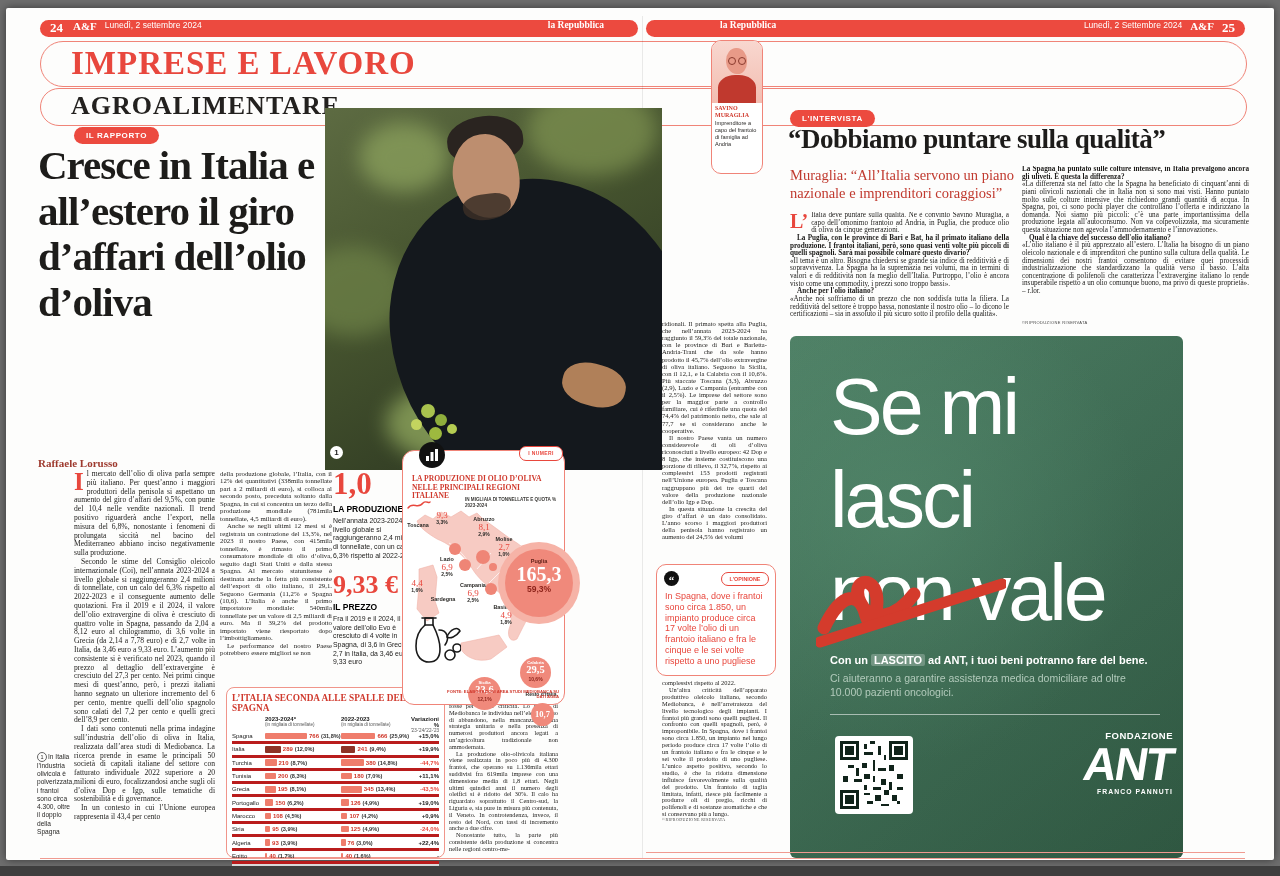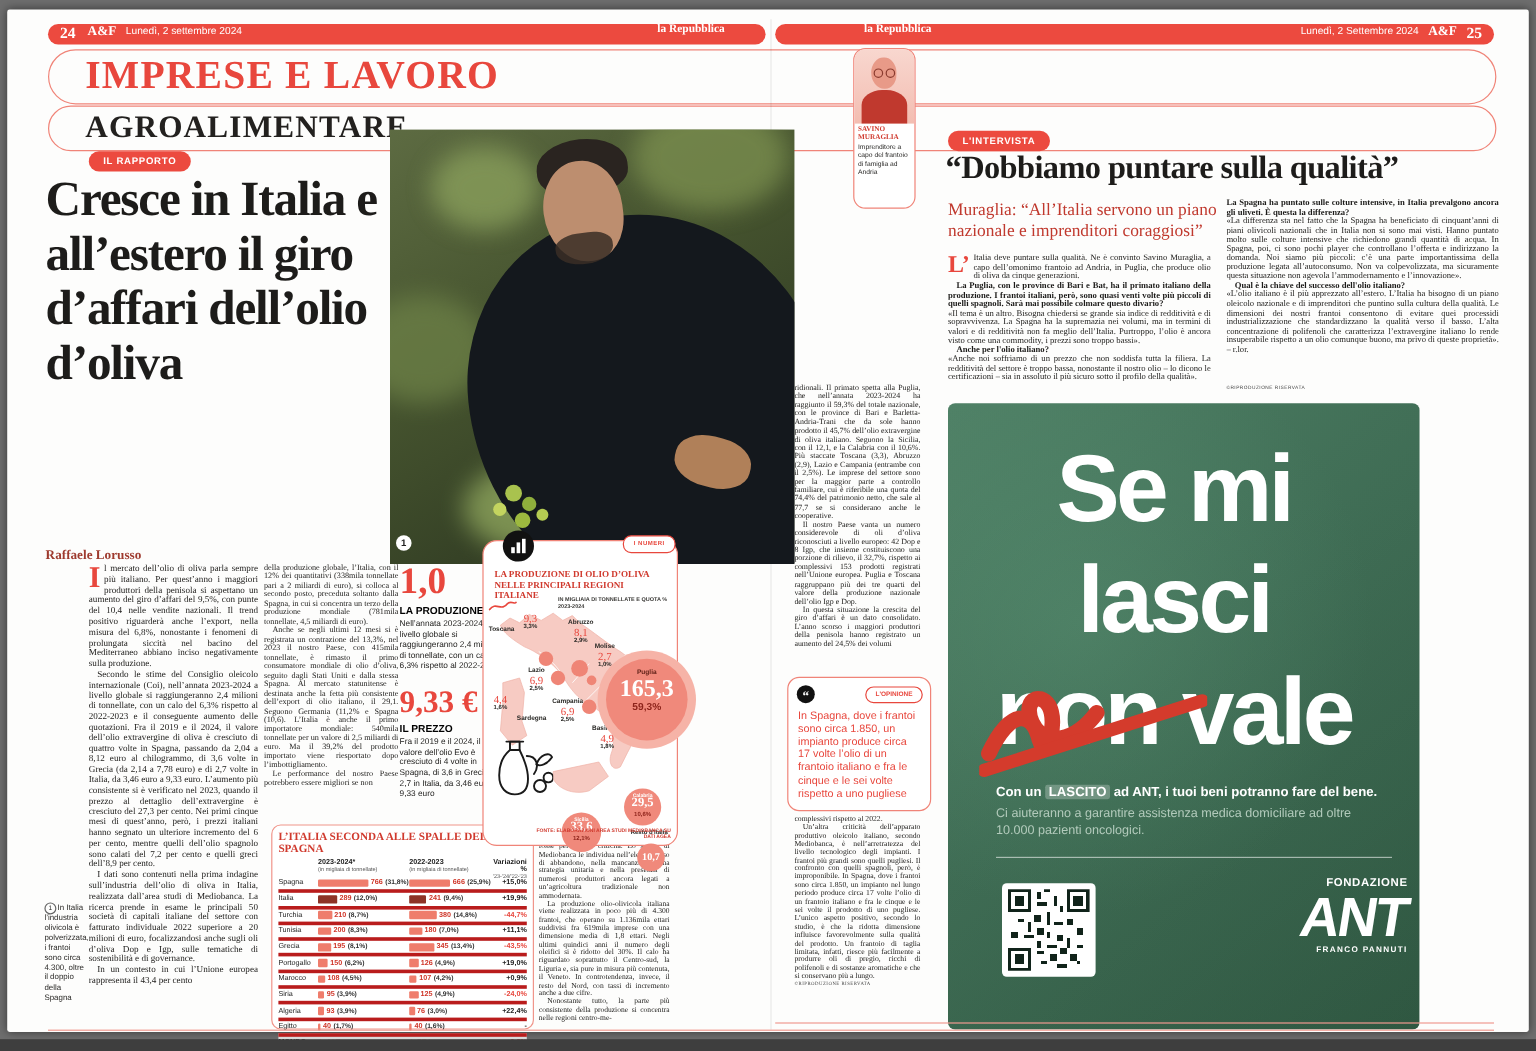--- a/index.html
+++ b/index.html
@@ -155,21 +155,21 @@
   .int p.ni{text-indent:0;}
   .int p.q{font-weight:700;}
   .int-left{left:784px;top:204px;width:219px;height:130px;}
   .int-right{left:1016px;top:158px;width:227px;height:152px;}
   .int-close{left:1016px;top:312px;font-size:4px;letter-spacing:.4px;color:#444;}
   
   .ad{left:784px;top:328px;width:393px;height:522px;border-radius:6px;overflow:hidden;color:#fff;
     background:radial-gradient(circle at 28% 35%,#4c8466 0%,rgba(76,132,102,0) 55%),
     linear-gradient(140deg,#45795d 0%,#3f7257 45%,#32604716 100%),#3a6b50;}
   .ad::before{content:"";position:absolute;inset:0;background:linear-gradient(140deg,rgba(255,255,255,.05),rgba(0,0,0,.18));}
-  .ad-head{position:absolute;left:40px;top:24px;font-weight:700;font-size:79px;line-height:93px;letter-spacing:-3px;text-align:center;}
+  .ad-head{position:absolute;left:40px;top:24px;font-weight:400;font-size:79px;line-height:93px;letter-spacing:-3px;}
   .ad-head div{white-space:nowrap;}
   .non{position:relative;display:inline-block;}
   .scribble{position:absolute;left:-14px;top:-14px;width:190px;height:118px;pointer-events:none;}
   .ad-claim{position:absolute;left:40px;top:318px;width:348px;font-weight:700;font-size:11px;white-space:nowrap;}
   .hl{background:rgba(255,255,255,.25);padding:0 3px;border-radius:2px;}
   .ad-sub{position:absolute;left:40px;top:336px;width:300px;font-size:10.5px;line-height:1.3;color:#b2cabb;}
   .ad-div{position:absolute;left:40px;top:378px;width:330px;height:1px;background:rgba(255,255,255,.55);}
   .qr{position:absolute;left:45px;top:400px;width:78px;height:78px;background:#fff;border-radius:4px;padding:5px;box-sizing:border-box;}
   .ad-cta{position:absolute;left:136px;top:400px;font-weight:700;font-size:16.5px;line-height:1.18;}
   .cta-hl{display:inline-block;background:#fff;color:#2e5c44;padding:0 4px;margin-top:2px;}

